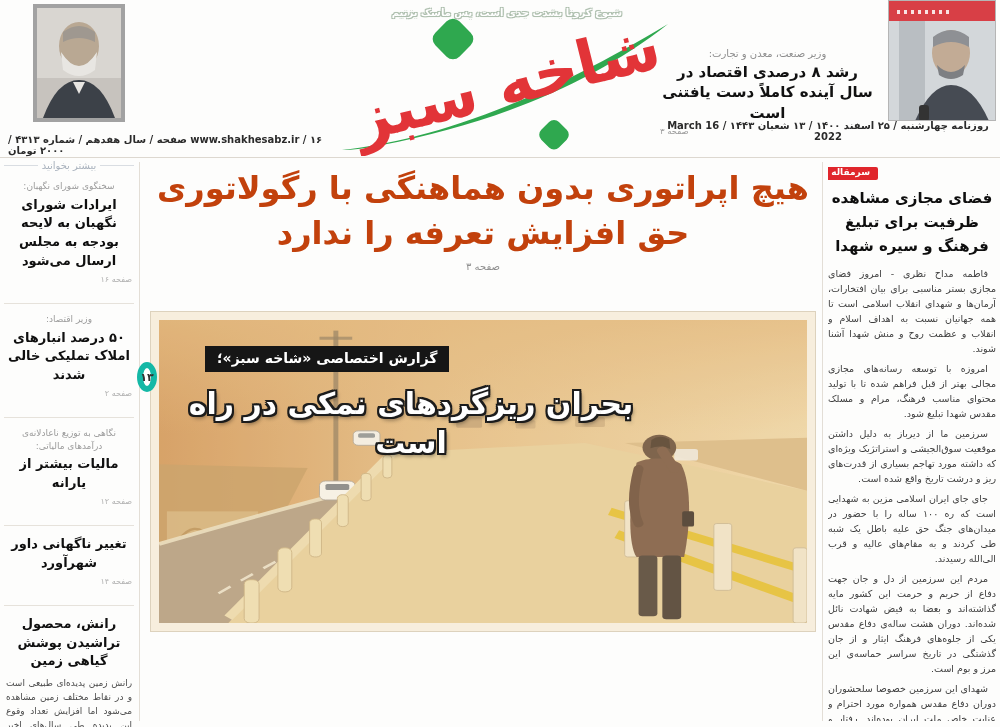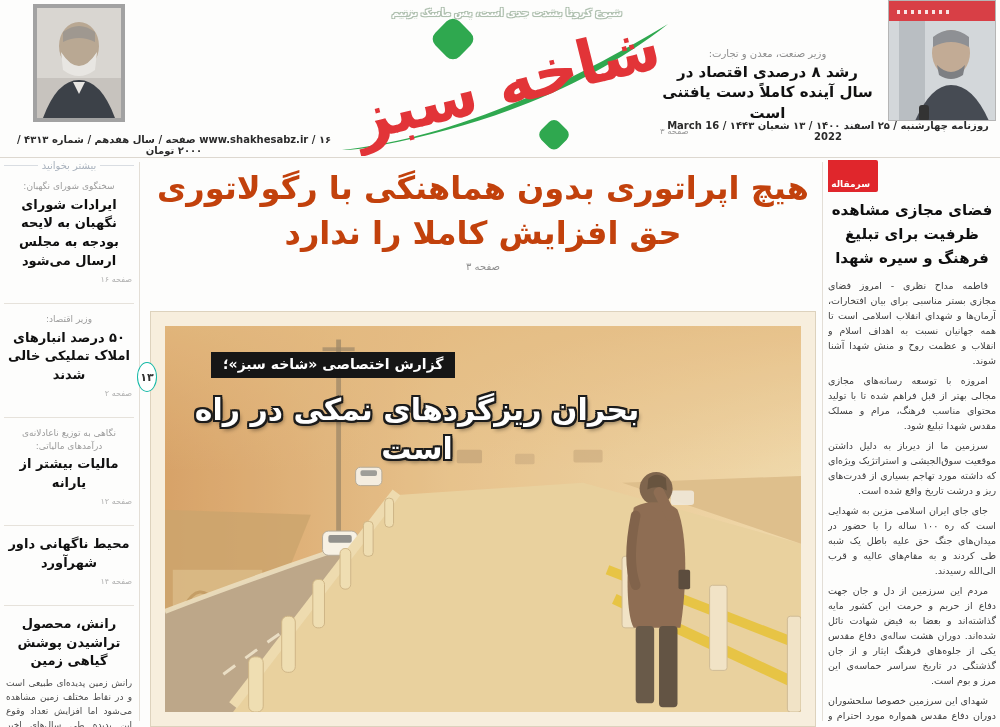--- a/index.html
+++ b/index.html
@@ -35,21 +35,21 @@
   .tr-photo {
     position:absolute; left:888px; top:0; width:108px; height:121px;
     border:1px solid #b5b5b5; background:linear-gradient(180deg,#dfe2e4,#c6cacd); overflow:hidden;
   }
   .tr-banner {
     position:absolute; top:0; left:0; right:0; height:20px; background:#d83f46;
     background-image:repeating-linear-gradient(90deg,rgba(255,255,255,.85) 0 3px, transparent 3px 7px);
     background-size:52px 4px; background-position:8px 9px; background-repeat:no-repeat;
   }
   .info-line {
-    position:absolute; left:8px; top:134px; width:332px; direction:rtl; text-align:center;
+    position:absolute; left:8px; top:134px; width:332px; direction:rtl; text-align:left;
     font-size:10px; color:#2b2b2b; font-weight:bold; letter-spacing:0;
   }
   .date-line {
     position:absolute; left:660px; top:120px; width:336px; direction:rtl; text-align:center;
     font-size:10px; color:#2b2b2b; font-weight:bold;
   }
   
   .vline-left  { position:absolute; left:139px; top:162px; bottom:6px; width:1px; background:#e3ded6; }
   .vline-right { position:absolute; left:822px; top:162px; bottom:6px; width:1px; background:#e3ded6; }
   
@@ -63,45 +63,45 @@
   .sb-kicker { display:block; font-size:9px; color:#9b9b9b; margin-bottom:3px; line-height:1.4; }
   .sb-title { font-size:13px; font-weight:bold; color:#101010; line-height:1.45; }
   .sb-body { font-size:9px; color:#4a4a4a; text-align:justify; line-height:1.55; margin-top:6px; }
   .sb-page { display:block; font-size:8px; color:#b0b0b0; margin-top:4px; text-align:right; }
   
   .lead { position:absolute; left:148px; top:166px; width:670px; direction:rtl; text-align:center; }
   .lead-headline { font-size:32px; font-weight:700; line-height:1.42; color:#c2410c; letter-spacing:-.5px; }
   .lead-page { display:block; font-size:10px; color:#8e8e8e; margin-top:4px; }
   
   .photo-box {
-    position:absolute; left:150px; top:311px; width:666px; height:416px;
-    border:1px solid #ddd2bd; background:#f7eedd; padding:14px;
+    position:absolute; left:150px; top:311px; width:666px; height:321px;
+    border:1px solid #ddd2bd; background:#f7eedd; padding:8px;
   }
   .photo-inner { position:relative; width:100%; height:100%; overflow:hidden; background:#e9c democratic693; }
   .photo-inner svg { position:absolute; inset:0; width:100%; height:100%; }
   .photo-kicker {
     position:absolute; top:26px; left:46px; background:#161616; color:#fff;
     font-size:14px; font-weight:bold; padding:4px 12px 6px; direction:rtl; z-index:4;
   }
   .photo-title {
     position:absolute; top:64px; left:6px; width:492px; z-index:4;
     font-size:30px; font-weight:900; color:#fff; direction:rtl; text-align:center; line-height:1.3;
     text-shadow:-2px -2px 0 #1c1c1c, 2px -2px 0 #1c1c1c, -2px 2px 0 #1c1c1c, 2px 2px 0 #1c1c1c,
                  0 -2px 0 #1c1c1c, 0 2px 0 #1c1c1c, -2px 0 0 #1c1c1c, 2px 0 0 #1c1c1c, 2px 3px 4px rgba(0,0,0,.45);
   }
   .photo-page-badge {
     position:absolute; left:-14px; top:50px; width:20px; height:30px; border-radius:50%;
-    background:#fff; border:1px solid #14b8a6; color:#333; font-size:11px; font-weight:bold;
+    background:#fff; border:6px solid #14b8a6; color:#333; font-size:11px; font-weight:bold;
     display:flex; align-items:center; justify-content:center; z-index:5;
   }
   
   .editorial { position:absolute; left:828px; top:160px; width:168px; height:561px; direction:rtl; overflow:hidden; }
   .editorial-label {
     display:inline-block; background:#e0262c; color:#fff; font-size:9px; font-weight:bold;
-    padding:19px 8px 3px; border-radius:2px; margin-right:118px; margin-bottom:6px;
+    padding:0 8px 3px; border-radius:2px; margin-right:118px; margin-bottom:6px;
   }
   .editorial-title {
     font-size:15px; font-weight:900; color:#0e0e0e; text-align:center; line-height:1.6; margin-bottom:8px;
   }
   .editorial p {
     font-size:9.5px; color:#3d3d3d; text-align:justify; line-height:1.58; margin-bottom:5px;
     text-indent:8px;
   }
 </style>
 </head>
@@ -171,35 +171,35 @@
       <span class="sb-page">صفحه ۲</span>
     </div>
 
     <div class="sb-item">
       <span class="sb-kicker">نگاهی به توزیع ناعادلانه‌ی درآمدهای مالیاتی:</span>
       <div class="sb-title">مالیات بیشتر از یارانه</div>
       <span class="sb-page">صفحه ۱۲</span>
     </div>
 
     <div class="sb-item">
-      <div class="sb-title">محیط ناگهانی داور شهرآورد</div>
+      <div class="sb-title">تغییر ناگهانی داور شهرآورد</div>
       <span class="sb-page">صفحه ۱۴</span>
     </div>
 
     <div class="sb-item">
       <div class="sb-title">رانش، محصول تراشیدن پوشش گیاهی زمین</div>
       <div class="sb-body">رانش زمین پدیده‌ای طبیعی است و در نقاط مختلف زمین مشاهده می‌شود اما افزایش تعداد وقوع این پدیده طی سال‌های اخیر ردپای جدیدی از فعالیت‌های افسارگسیخته انسانی را آشکار می‌کند. معاون دفتر آب و خاک سازمان حفاظت محیط زیست ضمن اشاره به علل وقوع رانش زمین، فعالیت‌های انسانی را تشدیدکننده این پدیده می‌داند.</div>
 
     </div>
   </div>
 
   <div class="lead">
     <div class="lead-headline">
       <span>هیچ اپراتوری بدون هماهنگی با رگولاتوری</span><br>
-      <span>حق افزایش کاملا را ندارد</span>
+      <span>حق افزایش تعرفه را ندارد</span>
     </div>
     <span class="lead-page">صفحه ۳</span>
   </div>
 
   <div class="photo-box">
     <div class="photo-inner">
       <svg viewBox="0 0 654 399" preserveAspectRatio="none">
         <defs>
           <linearGradient id="dust" x1="0" y1="0" x2="1" y2="0">
             <stop offset="0" stop-color="#d49b60"></stop>

